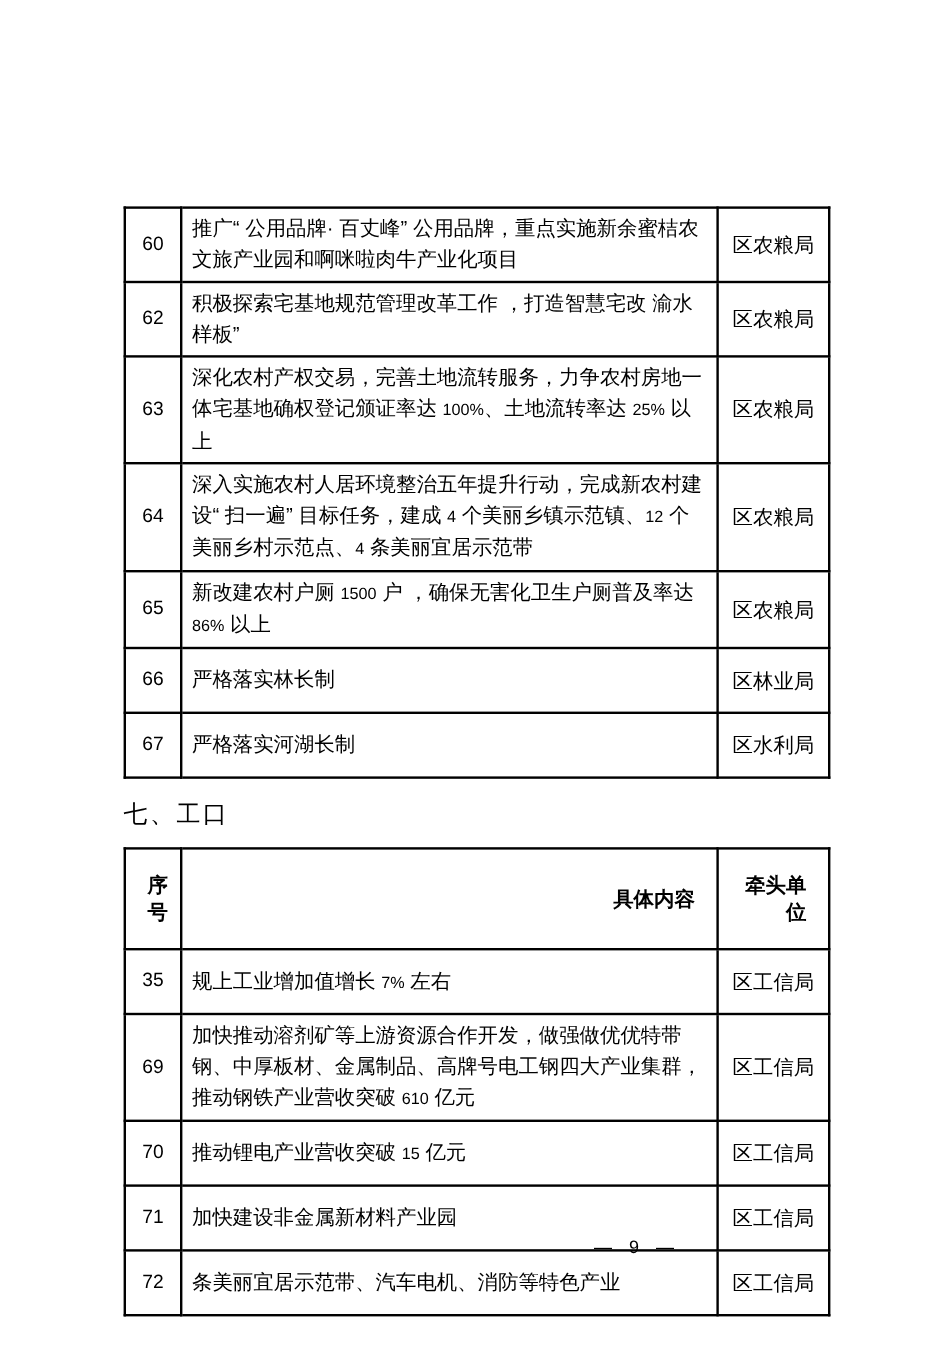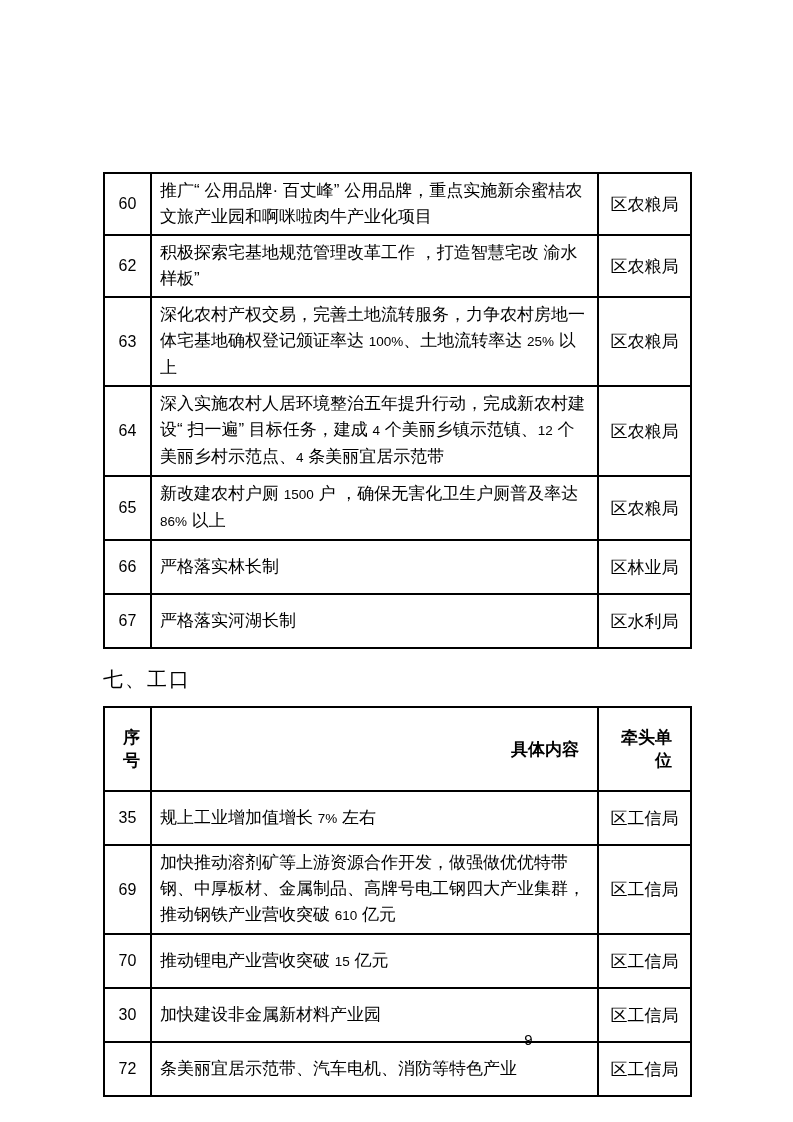--- a/index.html
+++ b/index.html
@@ -164,21 +164,21 @@
             <td class="col-no">69</td>
             <td class="col-content">加快推动溶剂矿等上游资源合作开发，做强做优优特带钢、中厚板材、金属制品、高牌号电工钢四大产业集群，推动钢铁产业营收突破 <span class="num">610</span> 亿元</td>
             <td class="col-unit">区工信局</td>
           </tr>
           <tr>
             <td class="col-no">70</td>
             <td class="col-content">推动锂电产业营收突破 <span class="num">15</span> 亿元</td>
             <td class="col-unit">区工信局</td>
           </tr>
           <tr>
-            <td class="col-no">30</td>
+            <td class="col-no">71</td>
             <td class="col-content">加快建设非金属新材料产业园</td>
             <td class="col-unit">区工信局</td>
           </tr>
           <tr>
             <td class="col-no">72</td>
             <td class="col-content">条美丽宜居示范带、汽车电机、消防等特色产业</td>
             <td class="col-unit">区工信局</td>
           </tr>
         </tbody>
     </table>

